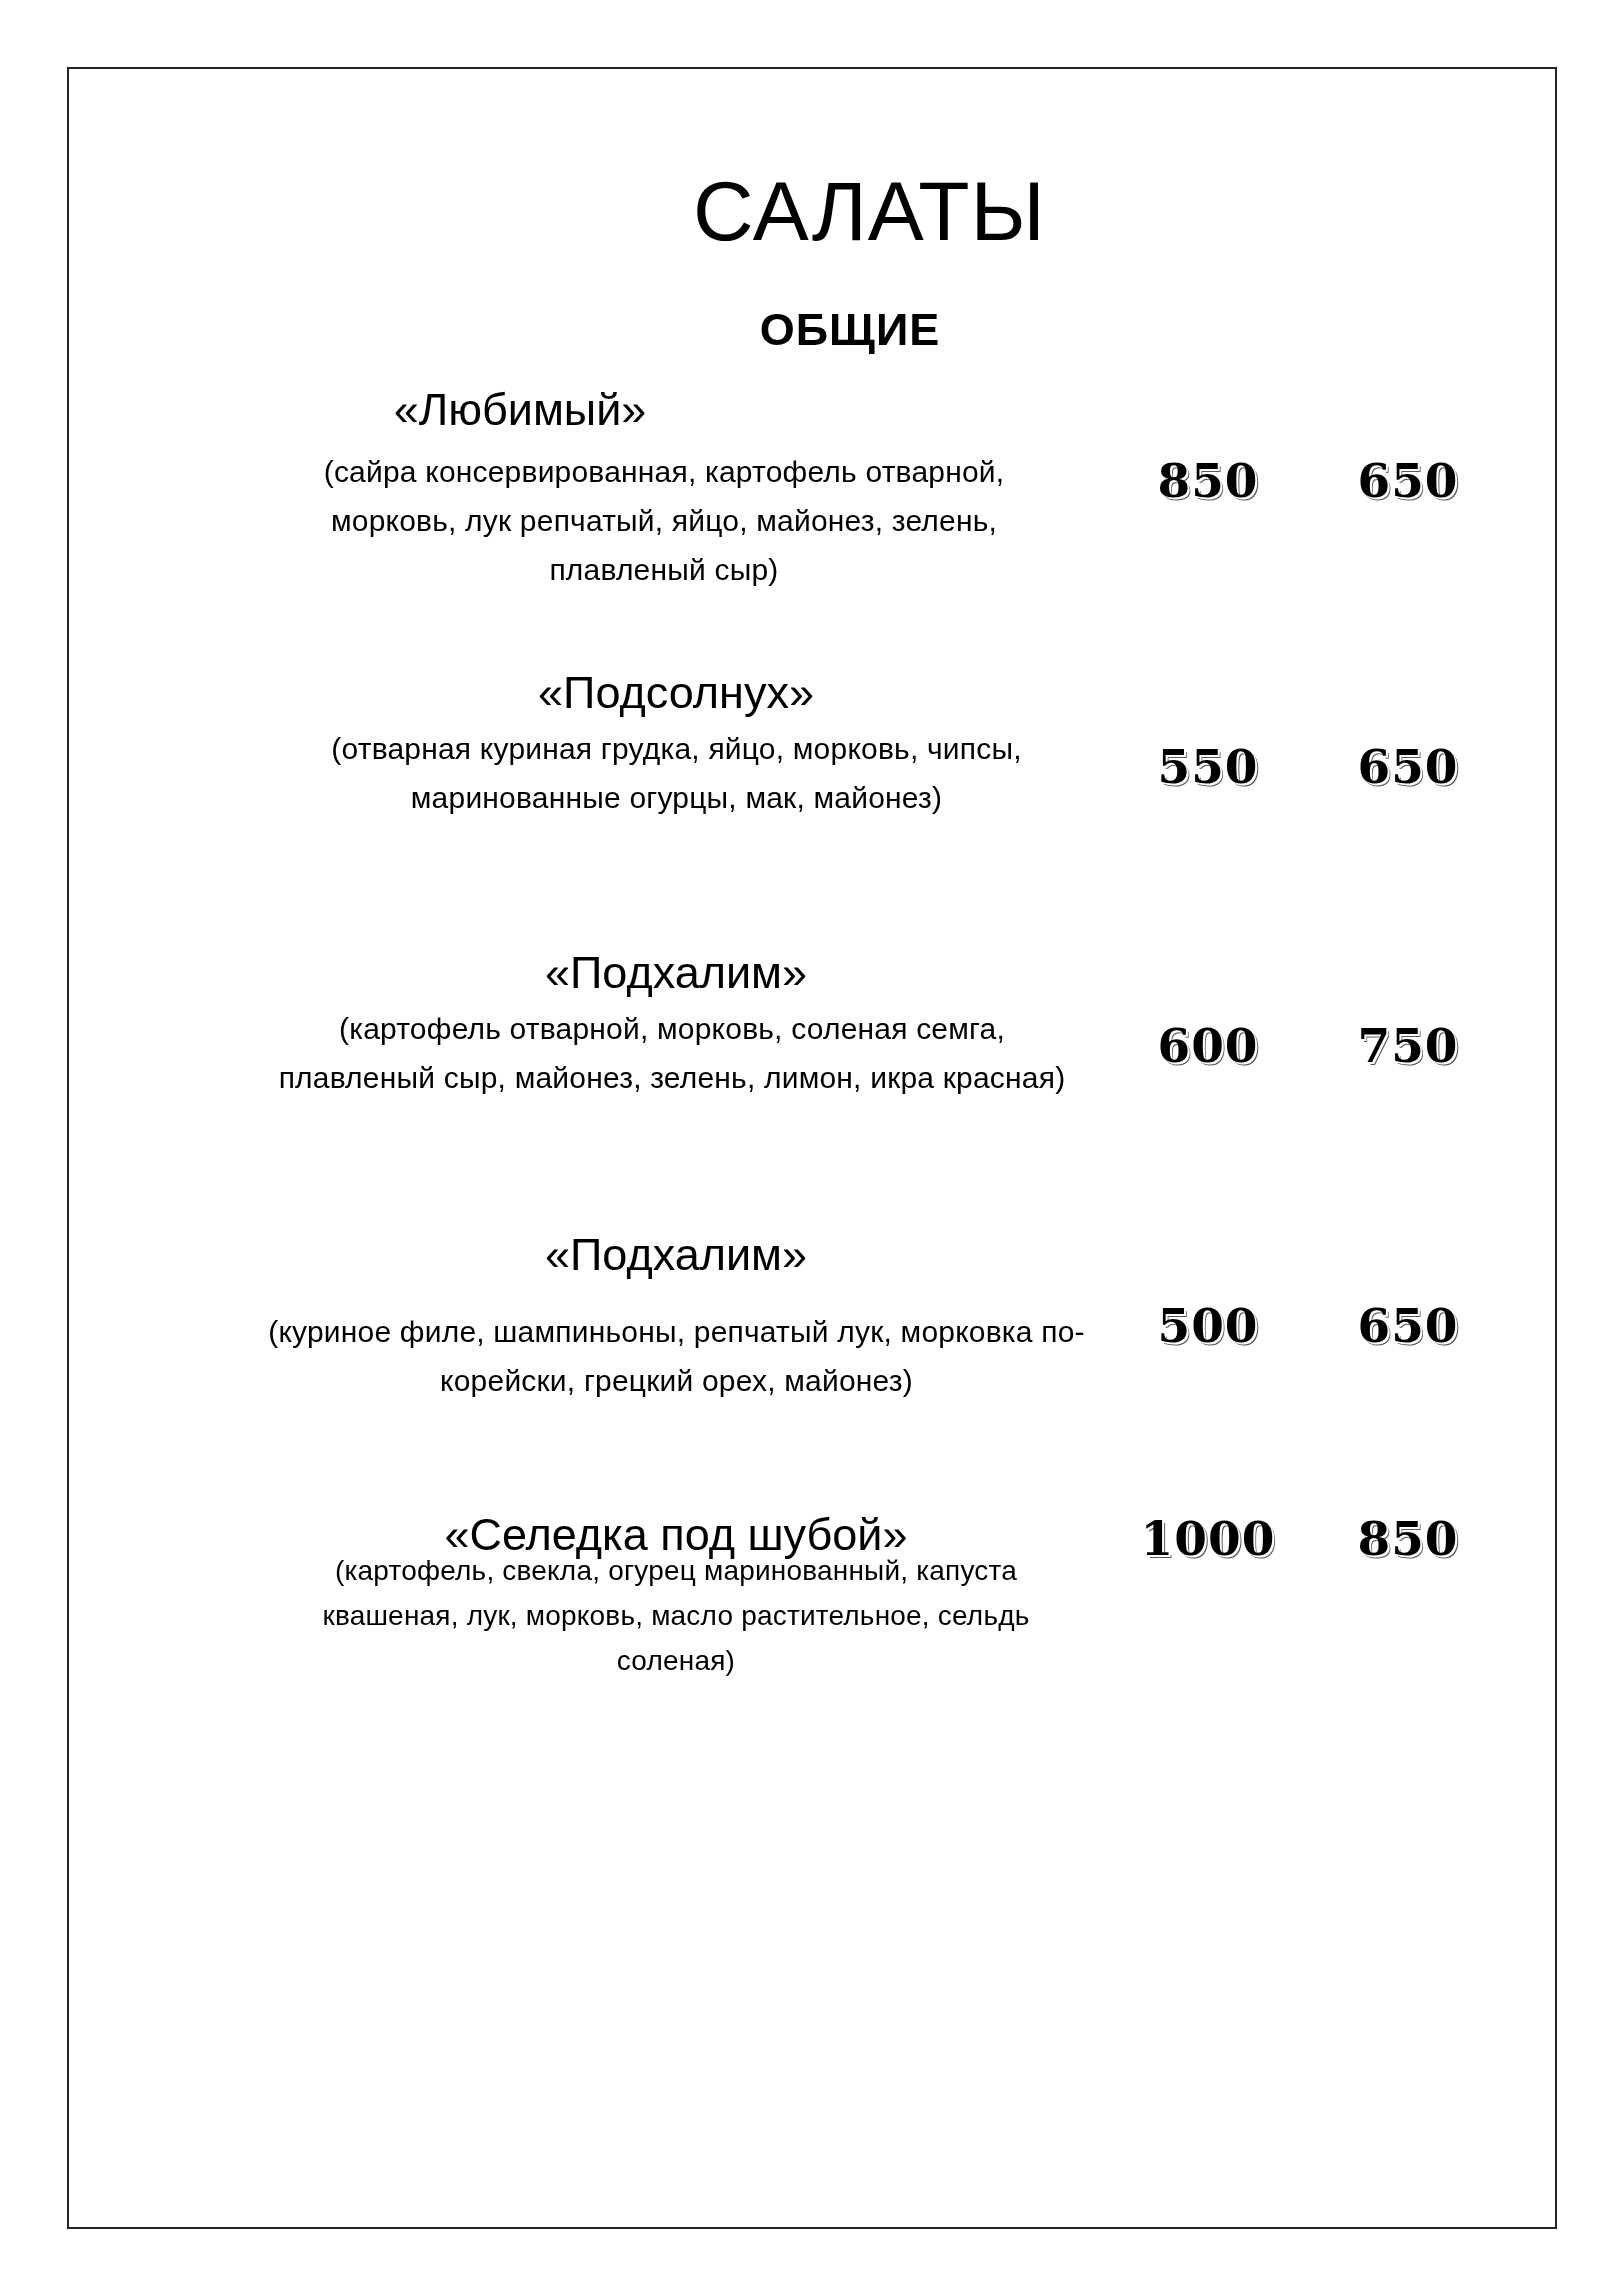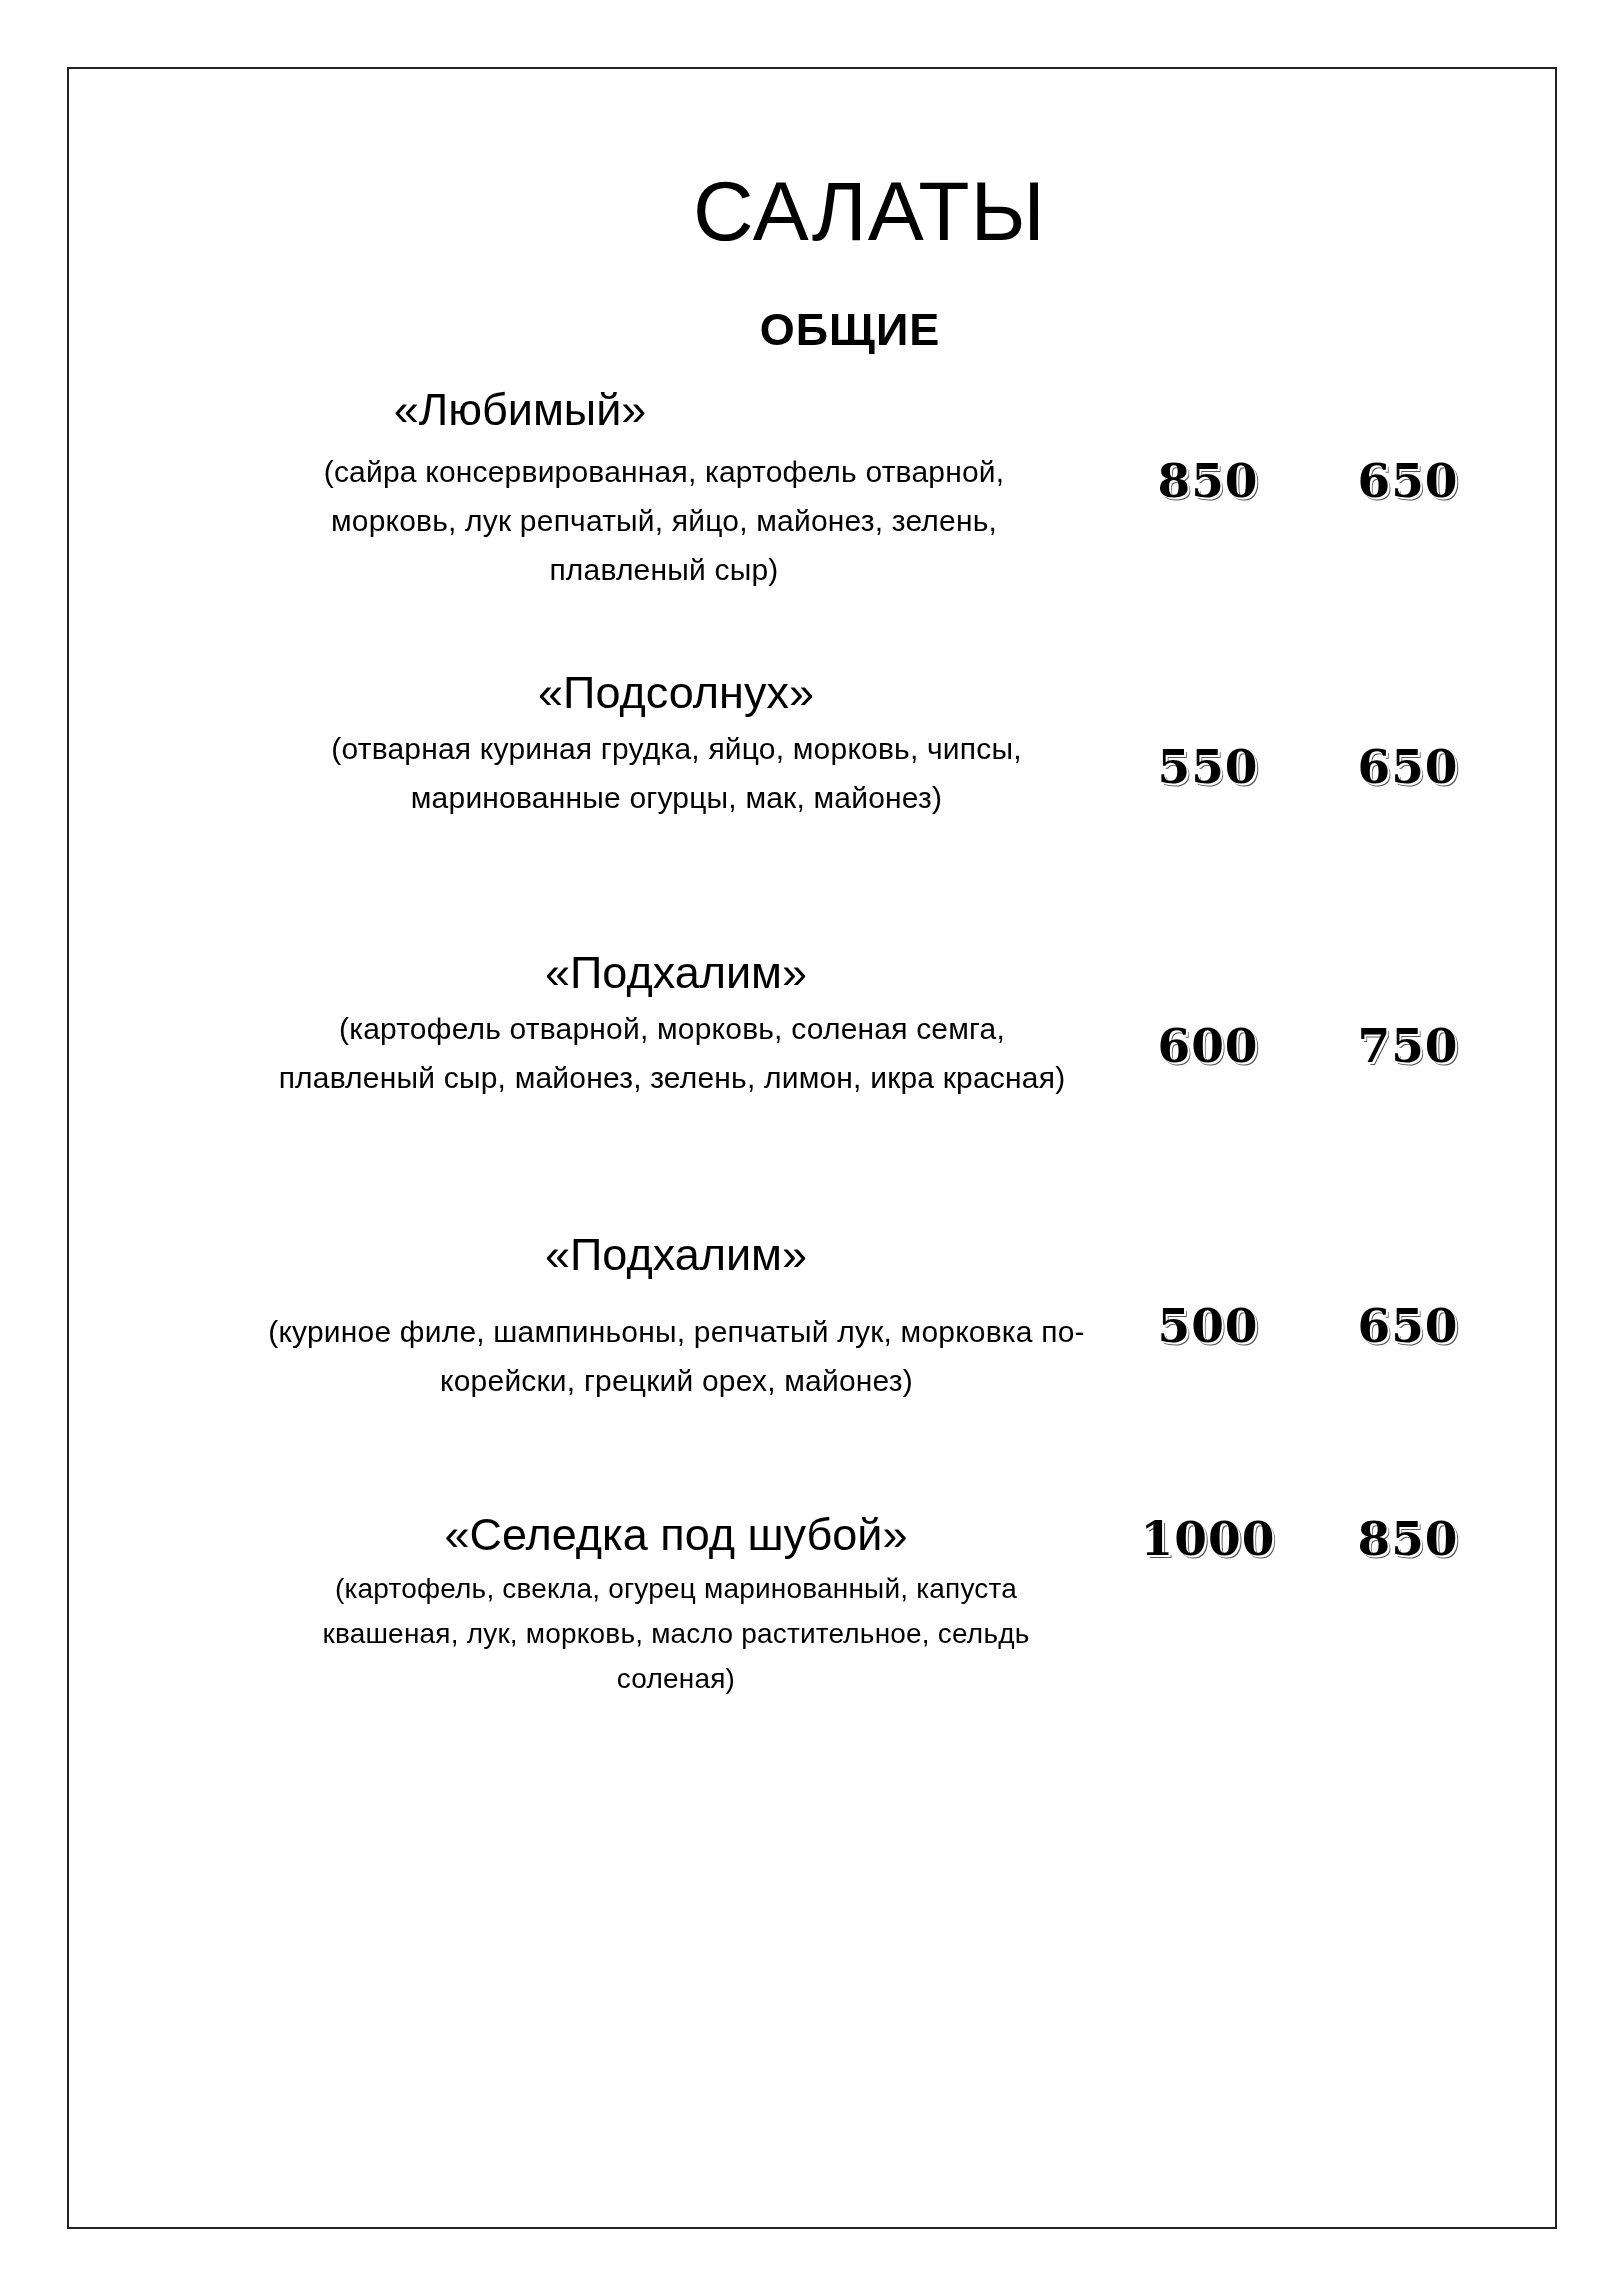--- a/index.html
+++ b/index.html
@@ -120,17 +120,17 @@
 
 <div class="item" style="top:1227px;">
   <div class="item-name" style="top:0px; left:235px; width:882px;">«Подхалим»</div>
   <div class="item-desc" style="top:80px; left:250px; width:853px;">(куриное филе, шампиньоны, репчатый лук, морковка по-корейски, грецкий орех, майонез)</div>
   <div class="price price-a" style="top:71px;">500</div>
   <div class="price price-b" style="top:71px;">650</div>
 </div>
 
 <div class="item" style="top:1507px;">
   <div class="item-name" style="top:0px; left:235px; width:882px;">«Селедка под шубой»</div>
-  <div class="item-desc small" style="top:59px; left:279px; width:794px;">(картофель, свекла, огурец маринованный, капуста квашеная, лук, морковь, масло растительное, сельдь соленая)</div>
+  <div class="item-desc small" style="top:41px; left:279px; width:794px;">(картофель, свекла, огурец маринованный, капуста квашеная, лук, морковь, масло растительное, сельдь соленая)</div>
   <div class="price price-a" style="top:3.9px;">1000</div>
   <div class="price price-b" style="top:3.9px;">850</div>
 </div>
 
 
 </body></html>

